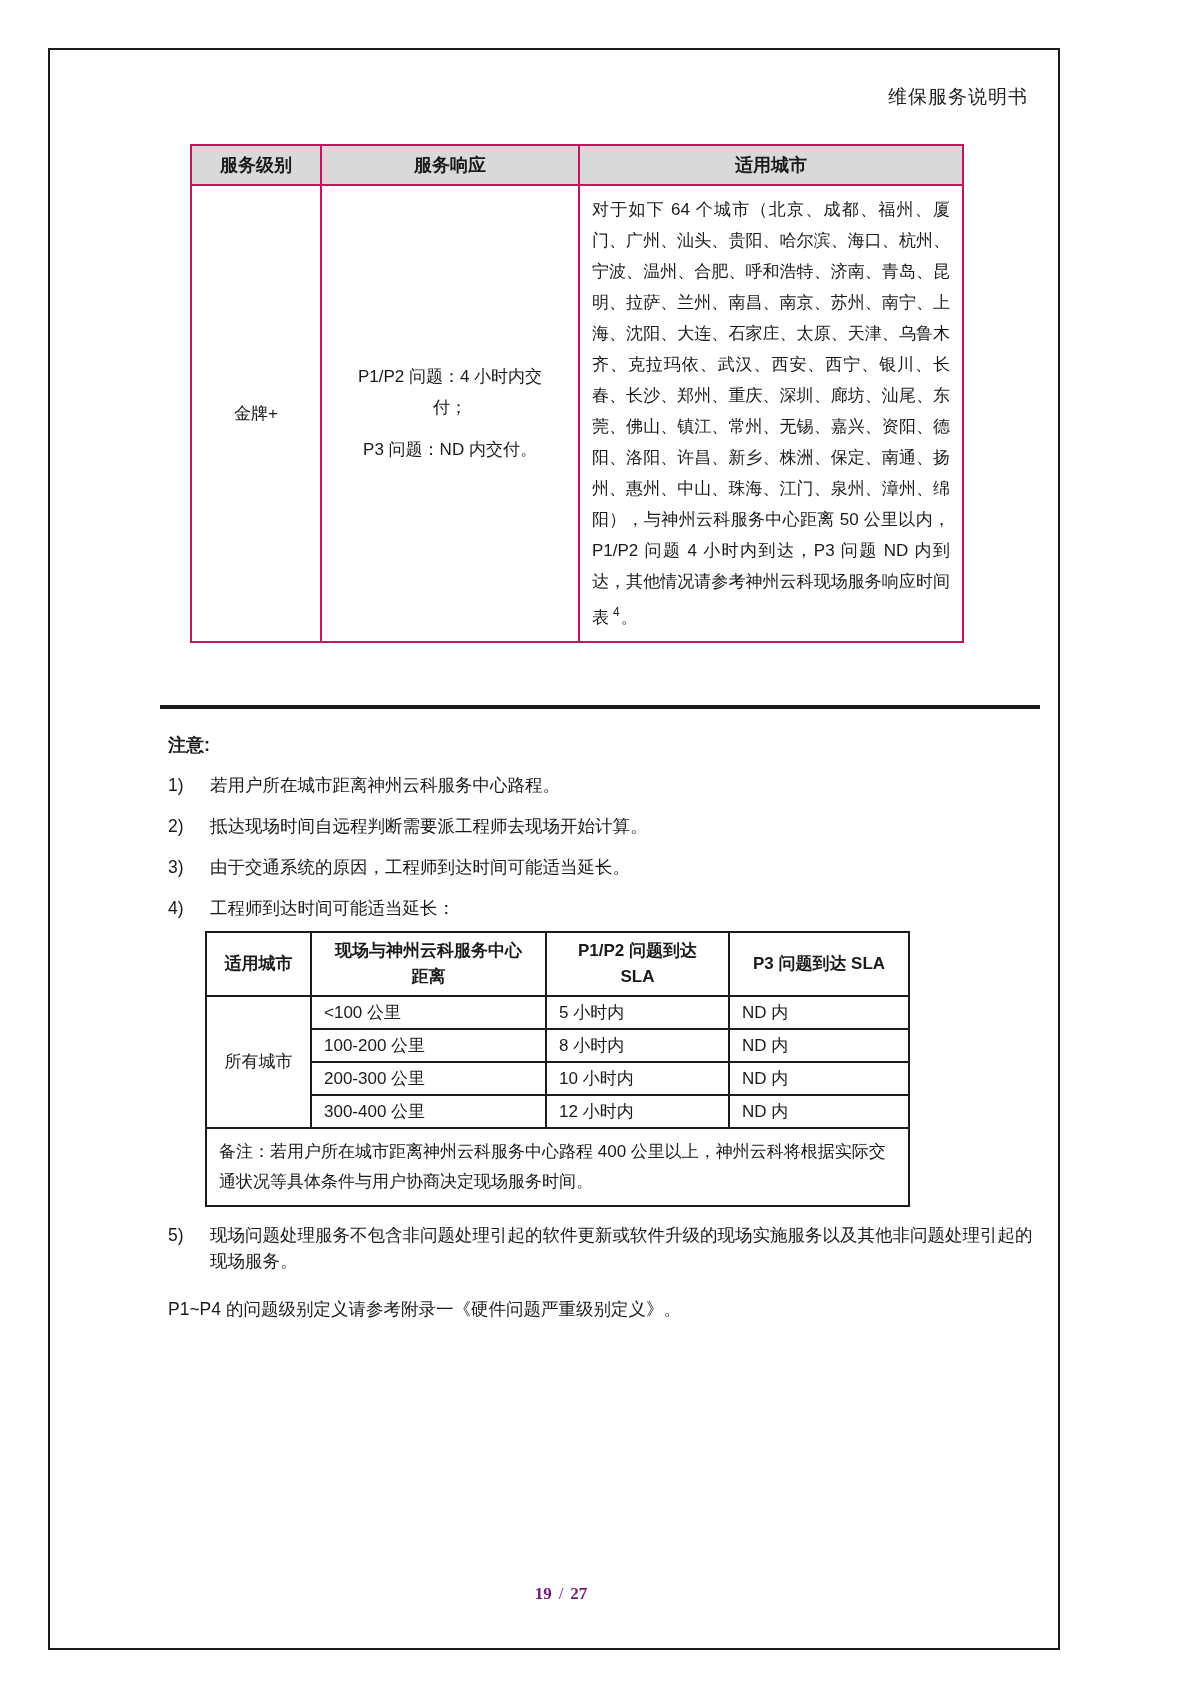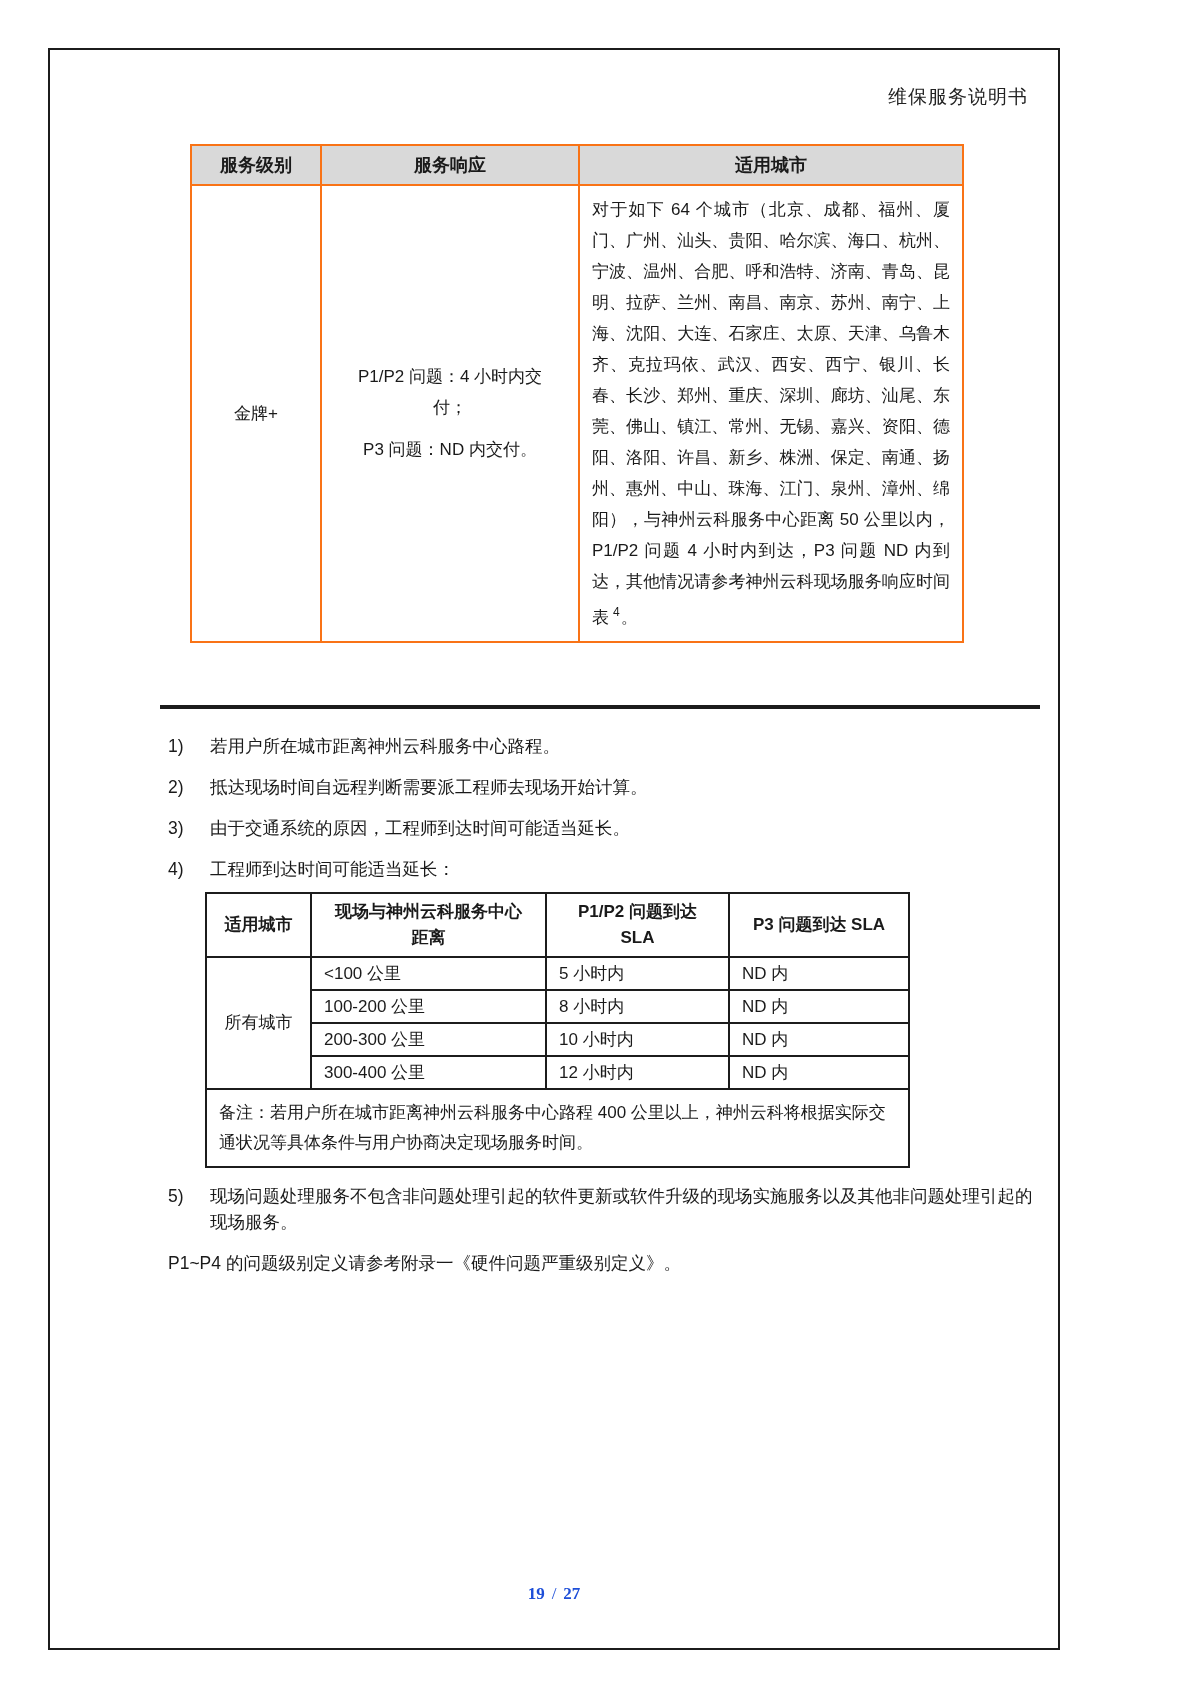--- a/index.html
+++ b/index.html
@@ -13,21 +13,21 @@
   }
   .doc-header {
     position:absolute; top:84px; left:160px; width:868px;
     text-align:right; font-family:"Liberation Serif","DejaVu Serif",serif;
     font-size:19px; letter-spacing:1px; color:#222;
   }
   .content { position:absolute; left:160px; top:0; width:880px; }
 
   
   table.service { border-collapse:collapse; margin:144px 0 0 30px; table-layout:fixed; }
-  .service th, .service td { border:2px solid #f97316; }
+  .service th, .service td { border:2px solid #be185d; }
   .service th {
     background:#d9d9d9; font-size:18px; font-weight:bold;
     height:38px; text-align:center; padding:0 4px;
   }
   .service tbody tr { height:378px; }
   .service td { vertical-align:middle; font-size:17px; }
   .level-cell { text-align:center; }
   .response-cell { text-align:center; padding:0 10px; }
   .response-cell p { margin:0; line-height:31px; }
   .response-cell p:first-child { margin-bottom:11px; }
@@ -48,25 +48,25 @@
   table.sla { border-collapse:collapse; font-size:17px; table-layout:fixed; width:703px; }
   .sla th, .sla td { border:2px solid #1c1c1c; }
   .sla th {
     font-weight:bold; text-align:center; background:#ffffff;
     line-height:26px; padding:5px 4px; vertical-align:middle;
   }
   .sla td { padding:3px 12px; line-height:25px; vertical-align:middle; }
   .sla .scope { text-align:center; padding:3px 4px; }
   .sla .remark { padding:8px 12px; line-height:30px; }
 
-  .closing { margin-top:15px; line-height:26px; }
+  .closing { margin-top:22px; line-height:26px; }
 
   .page-footer {
     position:absolute; left:0; top:1584px; width:100%; text-align:center;
-    font-family:"Liberation Serif","DejaVu Serif",serif; font-size:17px; color:#1d4ed8;
+    font-family:"Liberation Serif","DejaVu Serif",serif; font-size:17px; color:#701a75;padding-left:7px;
   }
   .page-footer .num { font-weight:bold; }
   .page-footer .sep { margin:0 7px; font-weight:normal; }
 </style>
 </head>
 <body>
 
 <div class="page">
   <div class="page-border"></div>
 
@@ -96,20 +96,21 @@
             <p class="ml">P3 问题：ND 内交付。</p>
           </td>
           <td class="cities-cell"><span>对于如下 64 个城市（北京、成都、福州、厦门、广州、汕头、贵阳、哈尔滨、海口、杭州、宁波、温州、合肥、呼和浩特、济南、青岛、昆明、拉萨、兰州、南昌、南京、苏州、南宁、上海、沈阳、大连、石家庄、太原、天津、乌鲁木齐、克拉玛依、武汉、西安、西宁、银川、长春、长沙、郑州、重庆、深圳、廊坊、汕尾、东莞、佛山、镇江、常州、无锡、嘉兴、资阳、德阳、洛阳、许昌、新乡、株洲、保定、南通、扬州、惠州、中山、珠海、江门、泉州、漳州、绵阳），与神州云科服务中心距离 50 公里以内，P1/P2 问题 4 小时内到达，P3 问题 ND 内到达，其他情况请参考神州云科现场服务响应时间表</span><sup>4</sup><span>。</span></td>
         </tr>
       </tbody>
     </table>
 
     <div class="divider"></div>
 
     <div class="notes">
+      <div class="notes-title">注意:</div>
 
       <div class="note-item">
         <span class="note-num">1)</span>
         <span class="note-text">若用户所在城市距离神州云科服务中心路程。</span>
       </div>
       <div class="note-item">
         <span class="note-num">2)</span>
         <span class="note-text">抵达现场时间自远程判断需要派工程师去现场开始计算。</span>
       </div>
       <div class="note-item">

